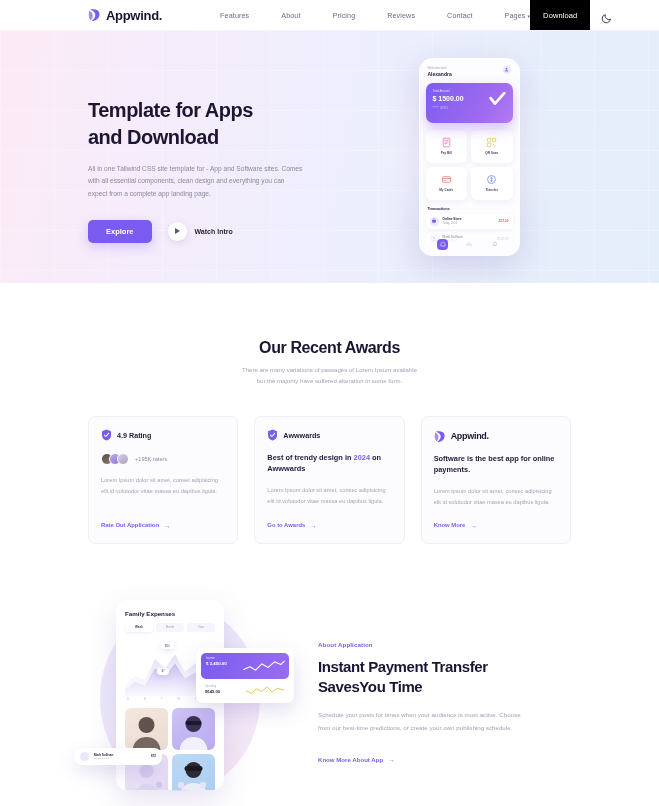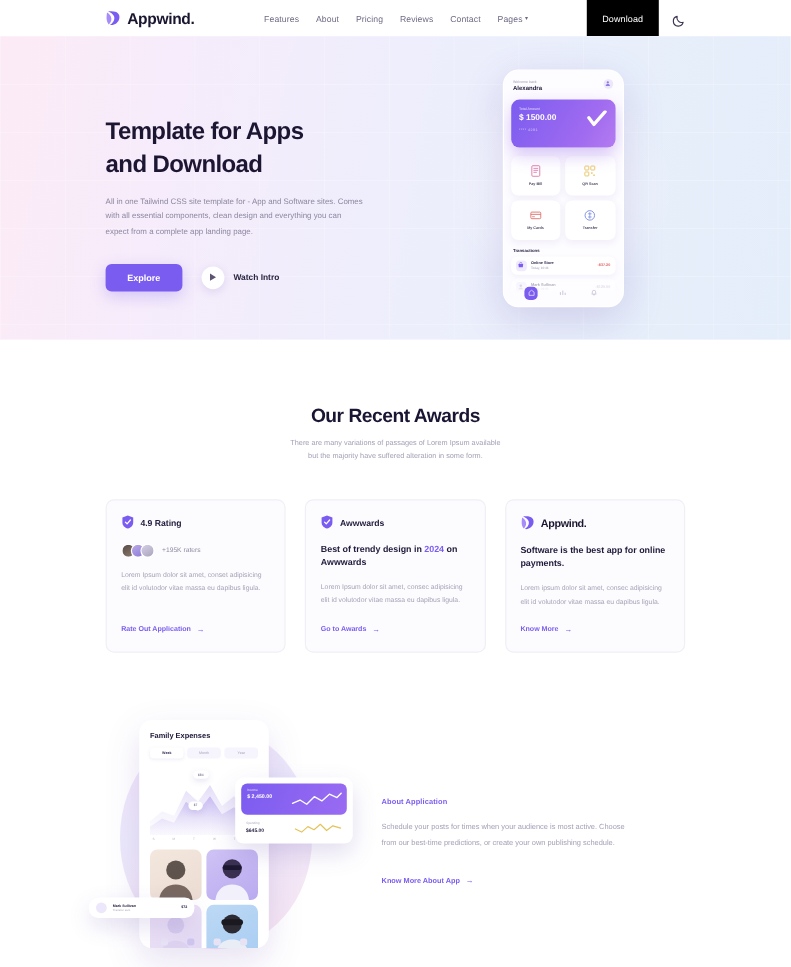--- a/index.html
+++ b/index.html
@@ -19,21 +19,21 @@
     background: #ffffff;
     position: relative;
   }
   .logo-wrap { display: flex; align-items: center; gap: 5px; }
   .logo-mark {
     width: 13px; height: 14px; position: relative;
   }
   .logo-mark svg { display:block; }
   .logo-text { font-size: 13px; font-weight: 700; letter-spacing: -0.3px; color:#1b1630; }
 
-  .nav { display: flex; align-items: center; gap: 14px; margin-left: 58px; }
+  .nav { display: flex; align-items: center; gap: 32px; margin-left: 58px; }
   .nav-item {
     font-size: 7.2px; color: #6f6a84; letter-spacing: .1px;
     display:flex; align-items:center; gap:2px; cursor: pointer; white-space: nowrap;
   }
   .caret { font-size: 5px; position: relative; top: .5px; }
 
   .header-right { margin-left: auto; display: flex; align-items: center; gap: 11px; }
   .btn-download {
     background: #000000; color: #fff;
     font-size: 7.5px; font-weight: 400;
@@ -632,20 +632,24 @@
       <span>
         <span class="pill-t1" style="display:block">Mark Sullivan</span>
         <span class="pill-t2" style="display:block">Transfer sent</span>
       </span>
       <span class="pill-amt">$72</span>
     </div>
   </div>
 
   <div class="about-text">
     <div class="about-eyebrow">About Application</div>
+    <h2 class="about-title">
+      <span>Instant Payment Transfer</span><br>
+      <span>SavesYou Time</span>
+    </h2>
     <p class="about-body">Schedule your posts for times when your audience is most active. Choose from our best-time predictions, or create your own publishing schedule.</p>
     <span class="about-link">
       <span>Know More About App</span>
       <span class="arrow">→</span>
     </span>
   </div>
 
 </section>
 
 </body></html>

